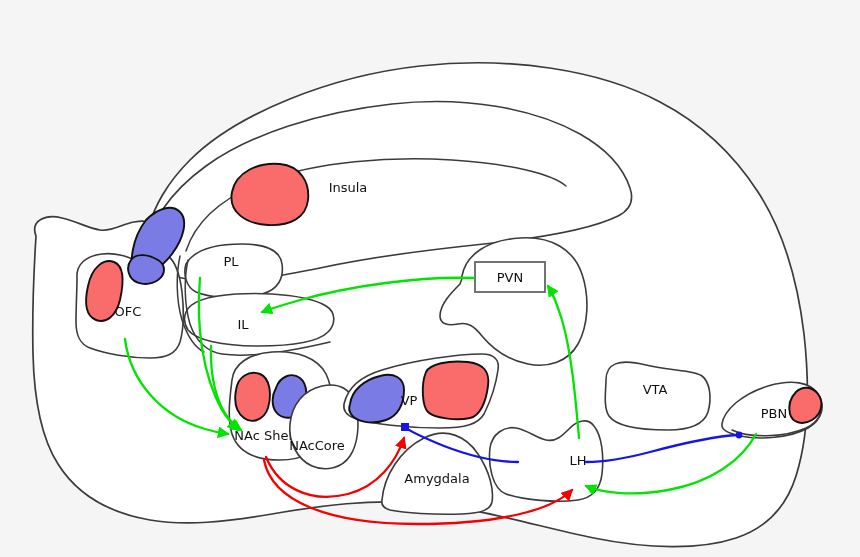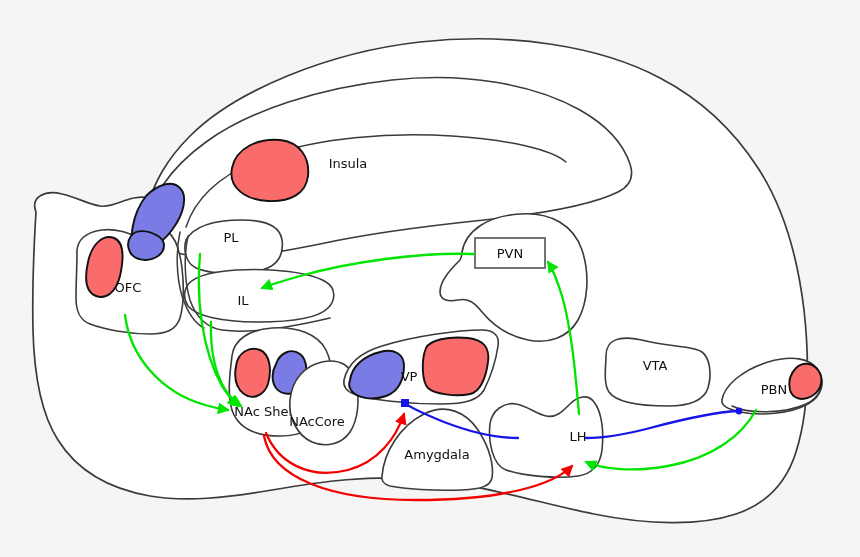--- a/index.html
+++ b/index.html
@@ -10,20 +10,21 @@
   body {
     width: 860px;
     height: 557px;
     overflow: hidden;
     font-family: "DejaVu Sans", "Liberation Sans", sans-serif;
   }
   #diagram-root {
     position: relative;
     width: 860px;
     height: 486px;
+    margin-top: 24px;
   }
   svg#brain-svg {
     display: block;
     width: 860px;
     height: 557px;
   }
   .region-outline {
     fill: #ffffff;
     stroke: #3b3b3b;
     stroke-width: 1.6;

